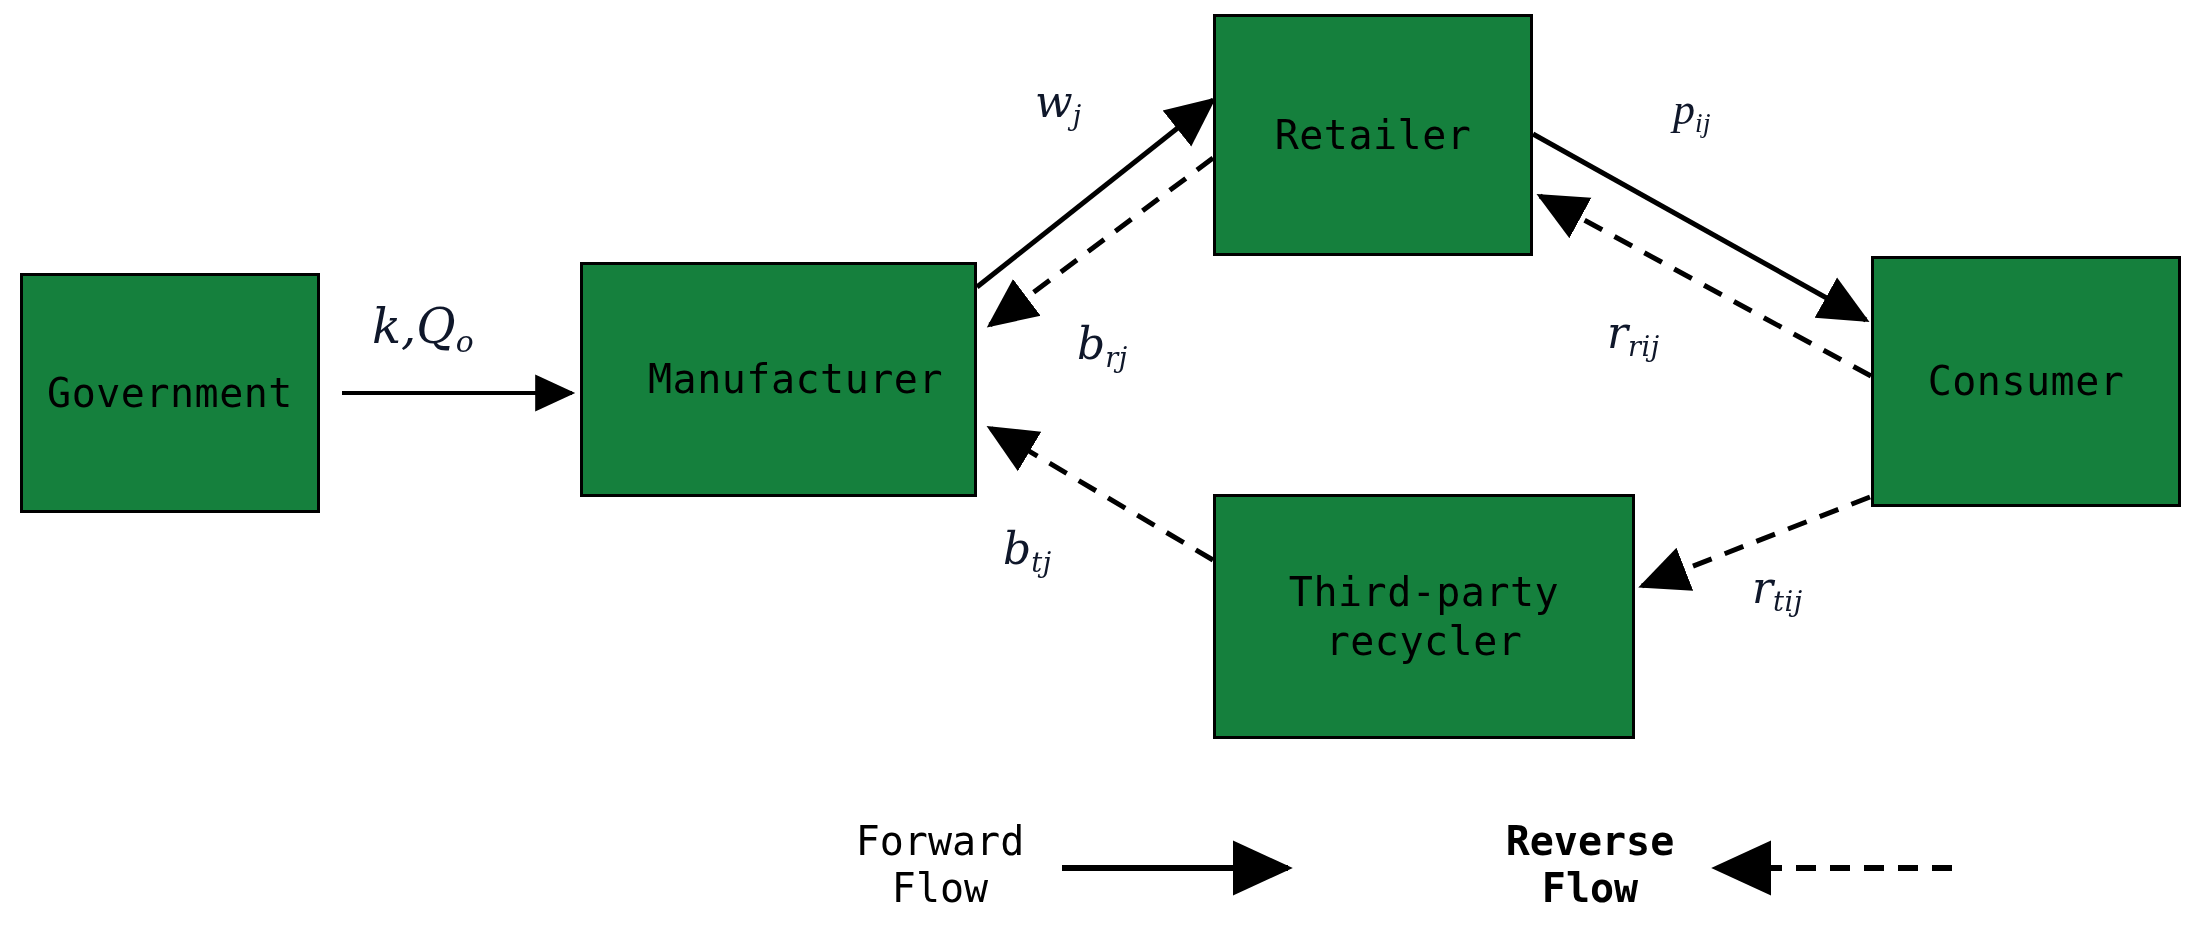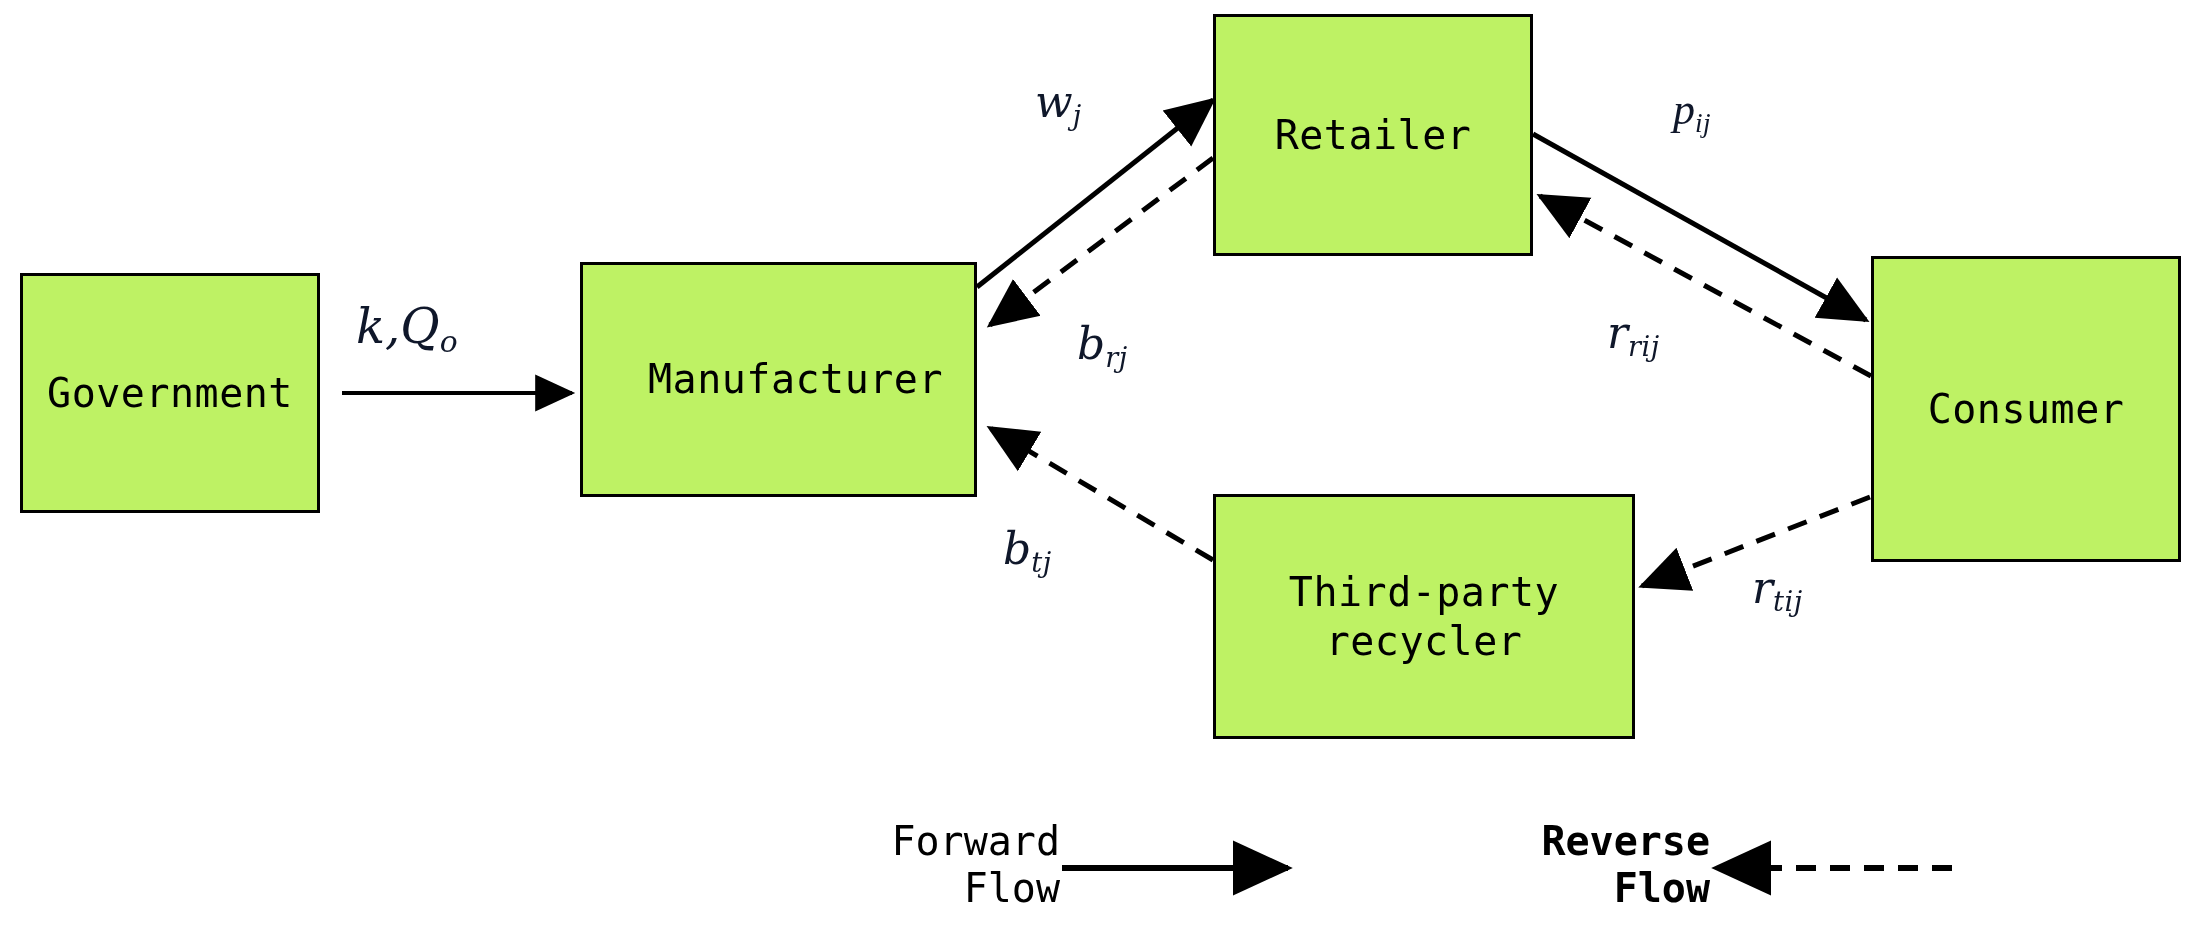--- a/index.html
+++ b/index.html
@@ -19,21 +19,21 @@
     position: absolute;
     left: 0;
     top: 0;
     width: 2200px;
     height: 946px;
   }
   .node-box {
     position: absolute;
     box-sizing: border-box;
     border: 3px solid #000000;
-    background: #bef264;
+    background: #15803d;
     display: flex;
     align-items: center;
     justify-content: center;
     text-align: center;
     color: #000000;
     font-family: "DejaVu Sans Mono", "Liberation Mono", monospace;
     font-size: 40px;
     line-height: 1.22;
     letter-spacing: 0.5px;
     white-space: pre-line;
@@ -56,21 +56,21 @@
     position: relative;
     top: 0.30em;
     letter-spacing: 0.5px;
   }
   .legend-text {
     position: absolute;
     color: #000000;
     font-family: "DejaVu Sans Mono", "Liberation Mono", monospace;
     font-size: 40px;
     line-height: 1.18;
-    text-align: right;
+    text-align: center;
     white-space: pre-line;
     z-index: 4;
   }
 </style>
 </head>
 <body>
 
 <div id="stage">
 
   <svg class="layer" viewBox="0 0 2200 946">
@@ -101,26 +101,26 @@
 
     <line x1="1952" y1="868" x2="1716" y2="868" stroke="#000000" stroke-width="6" stroke-dasharray="20 14" marker-end="url(#dashHead)"></line>
   </svg>
 
   <div class="node-box" style="left:20px; top:273px; width:300px; height:240px;">Government</div>
 
   <div class="node-box" style="left:580px; top:262px; width:397px; height:235px;padding-left:34px;">Manufacturer</div>
 
   <div class="node-box" style="left:1213px; top:14px; width:320px; height:242px;">Retailer</div>
 
-  <div class="node-box" style="left:1871px; top:256px; width:310px; height:306px;">Consumer</div>
+  <div class="node-box" style="left:1871px; top:256px; width:310px; height:251px;">Consumer</div>
 
   <div class="node-box" style="left:1213px; top:494px; width:422px; height:245px;text-align:center;">Third-party
 recycler</div>
 
-  <div class="edge-label" style="left:356px; top:302px; font-size:48px;">
+  <div class="edge-label" style="left:372px; top:302px; font-size:48px;">
     <span>k,Q</span><sub>o</sub>
   </div>
 
   <div class="edge-label" style="left:1035px; top:80px;">
     <span>w</span><sub>j</sub>
   </div>
 
   <div class="edge-label" style="left:1673px; top:88px;font-family:Liberation Serif, serif;">
     <span>p</span><sub>ij</sub>
   </div>

